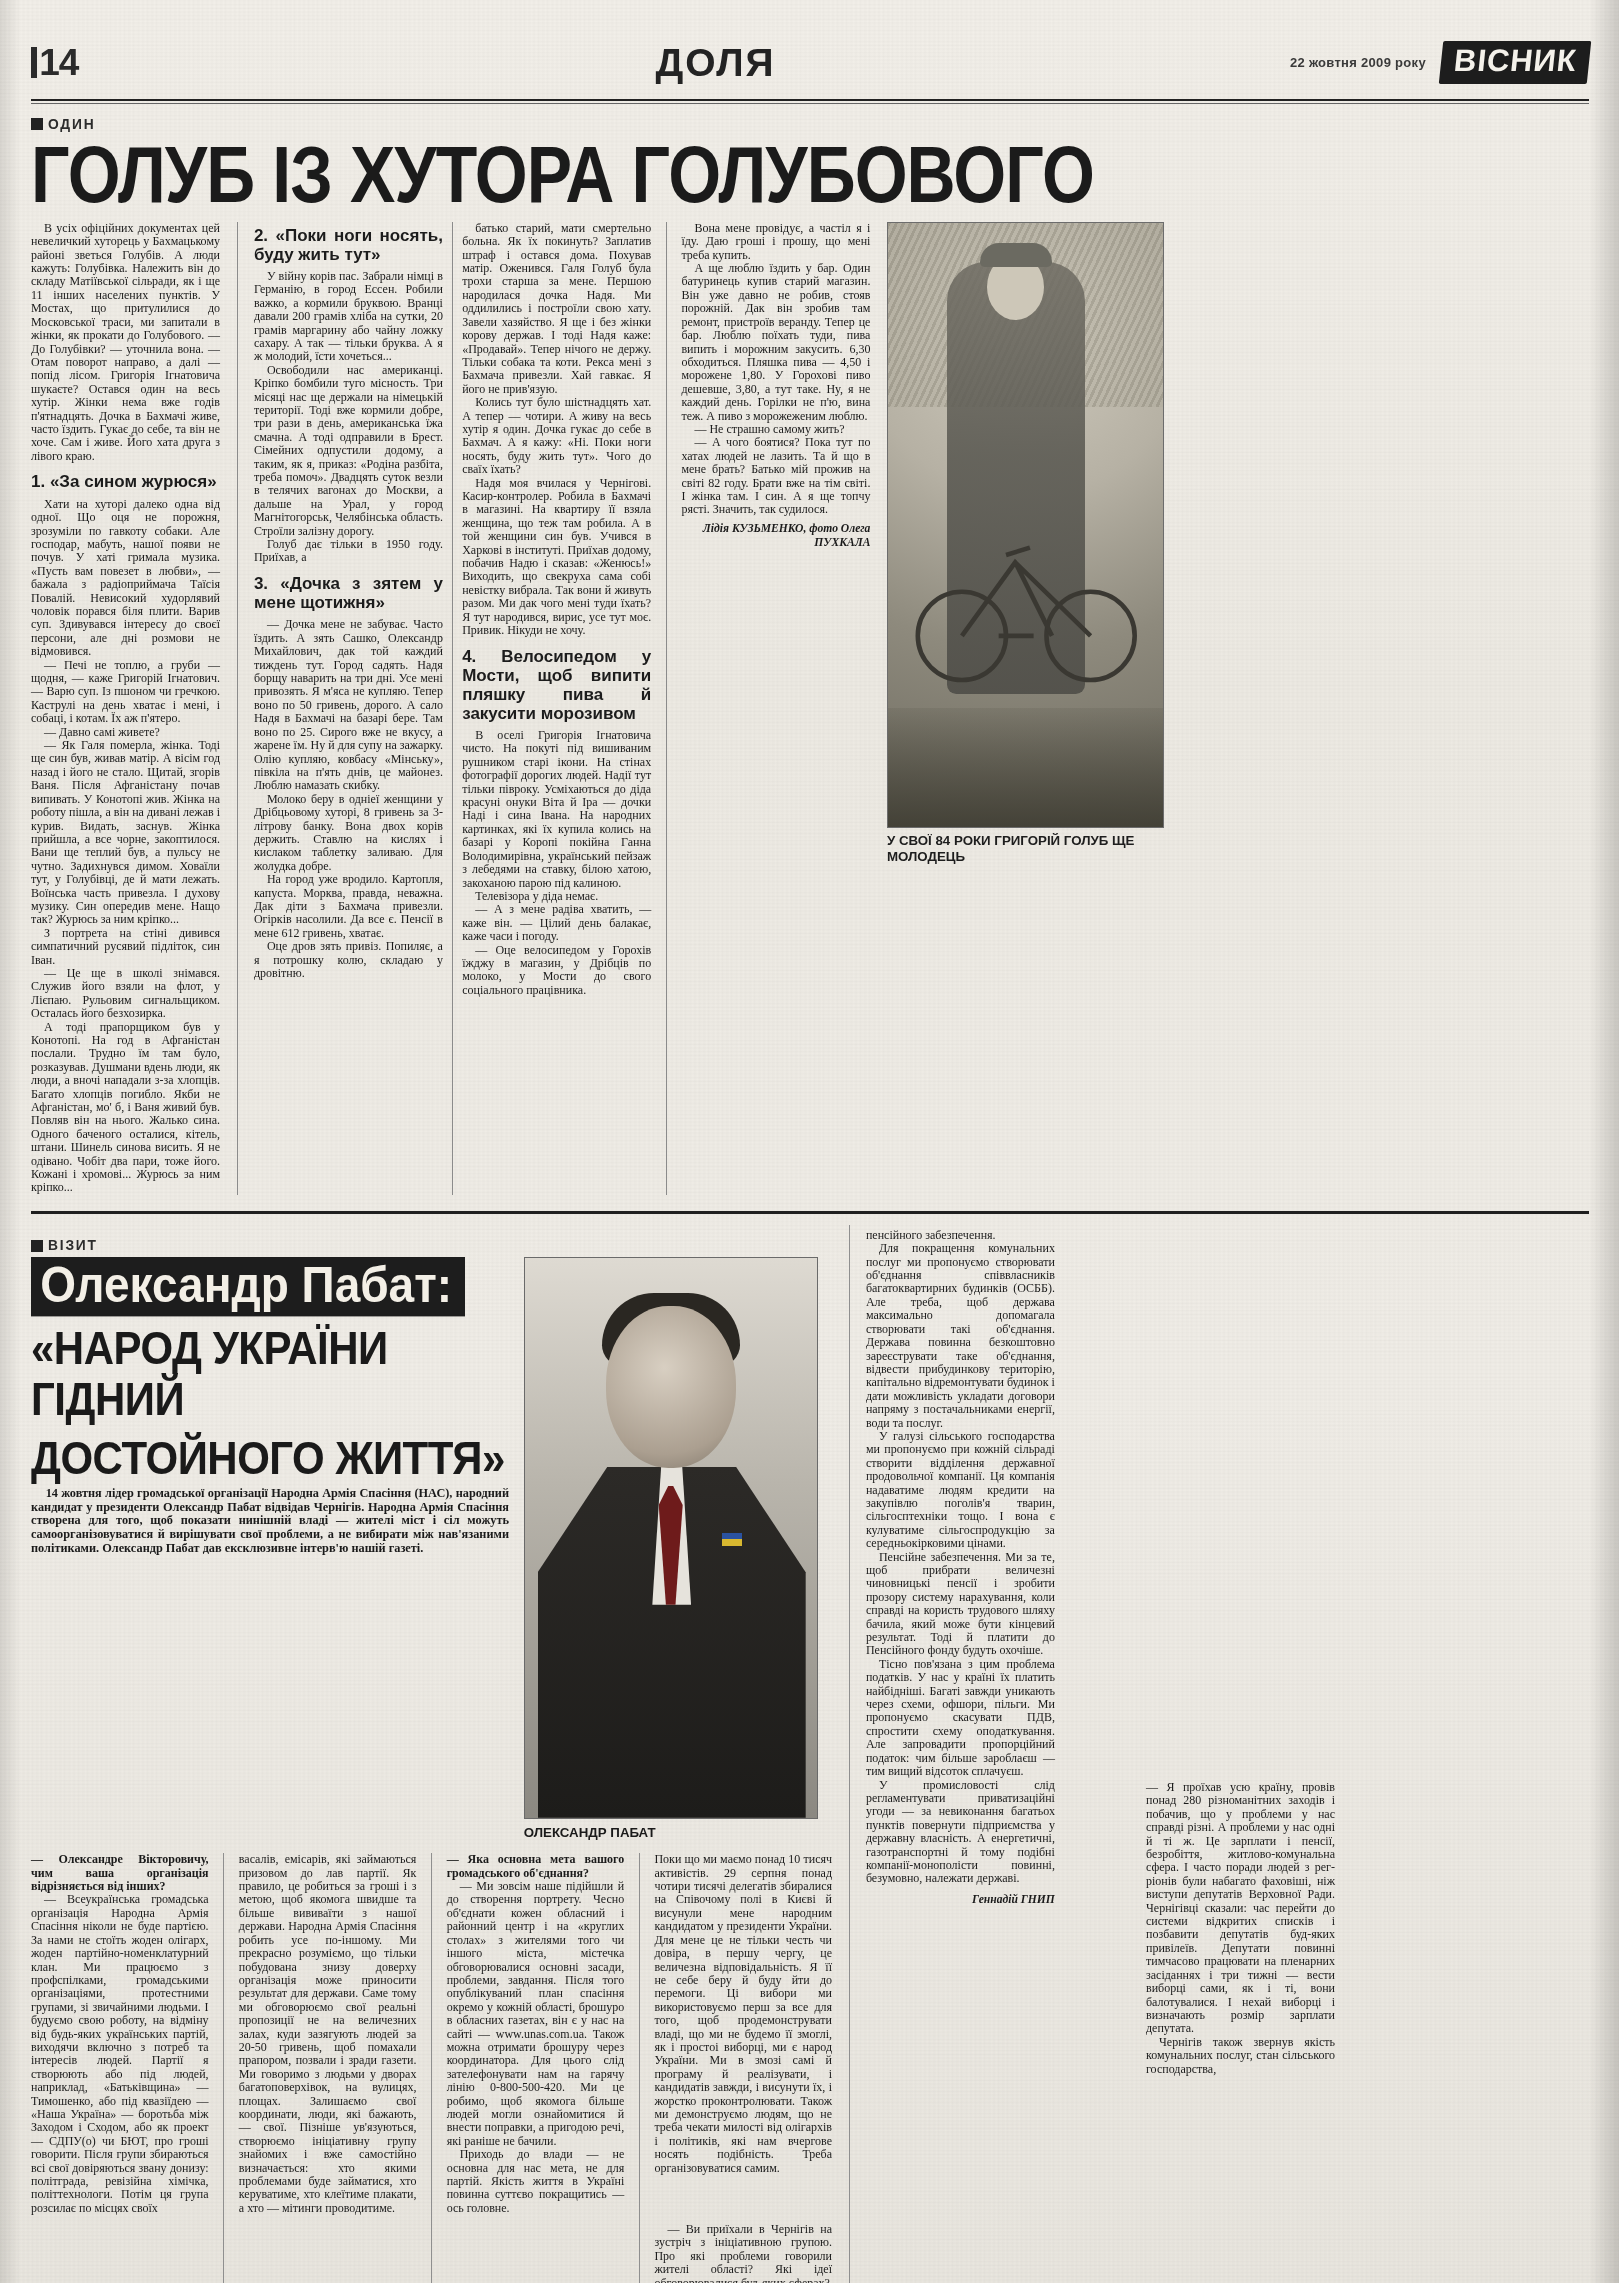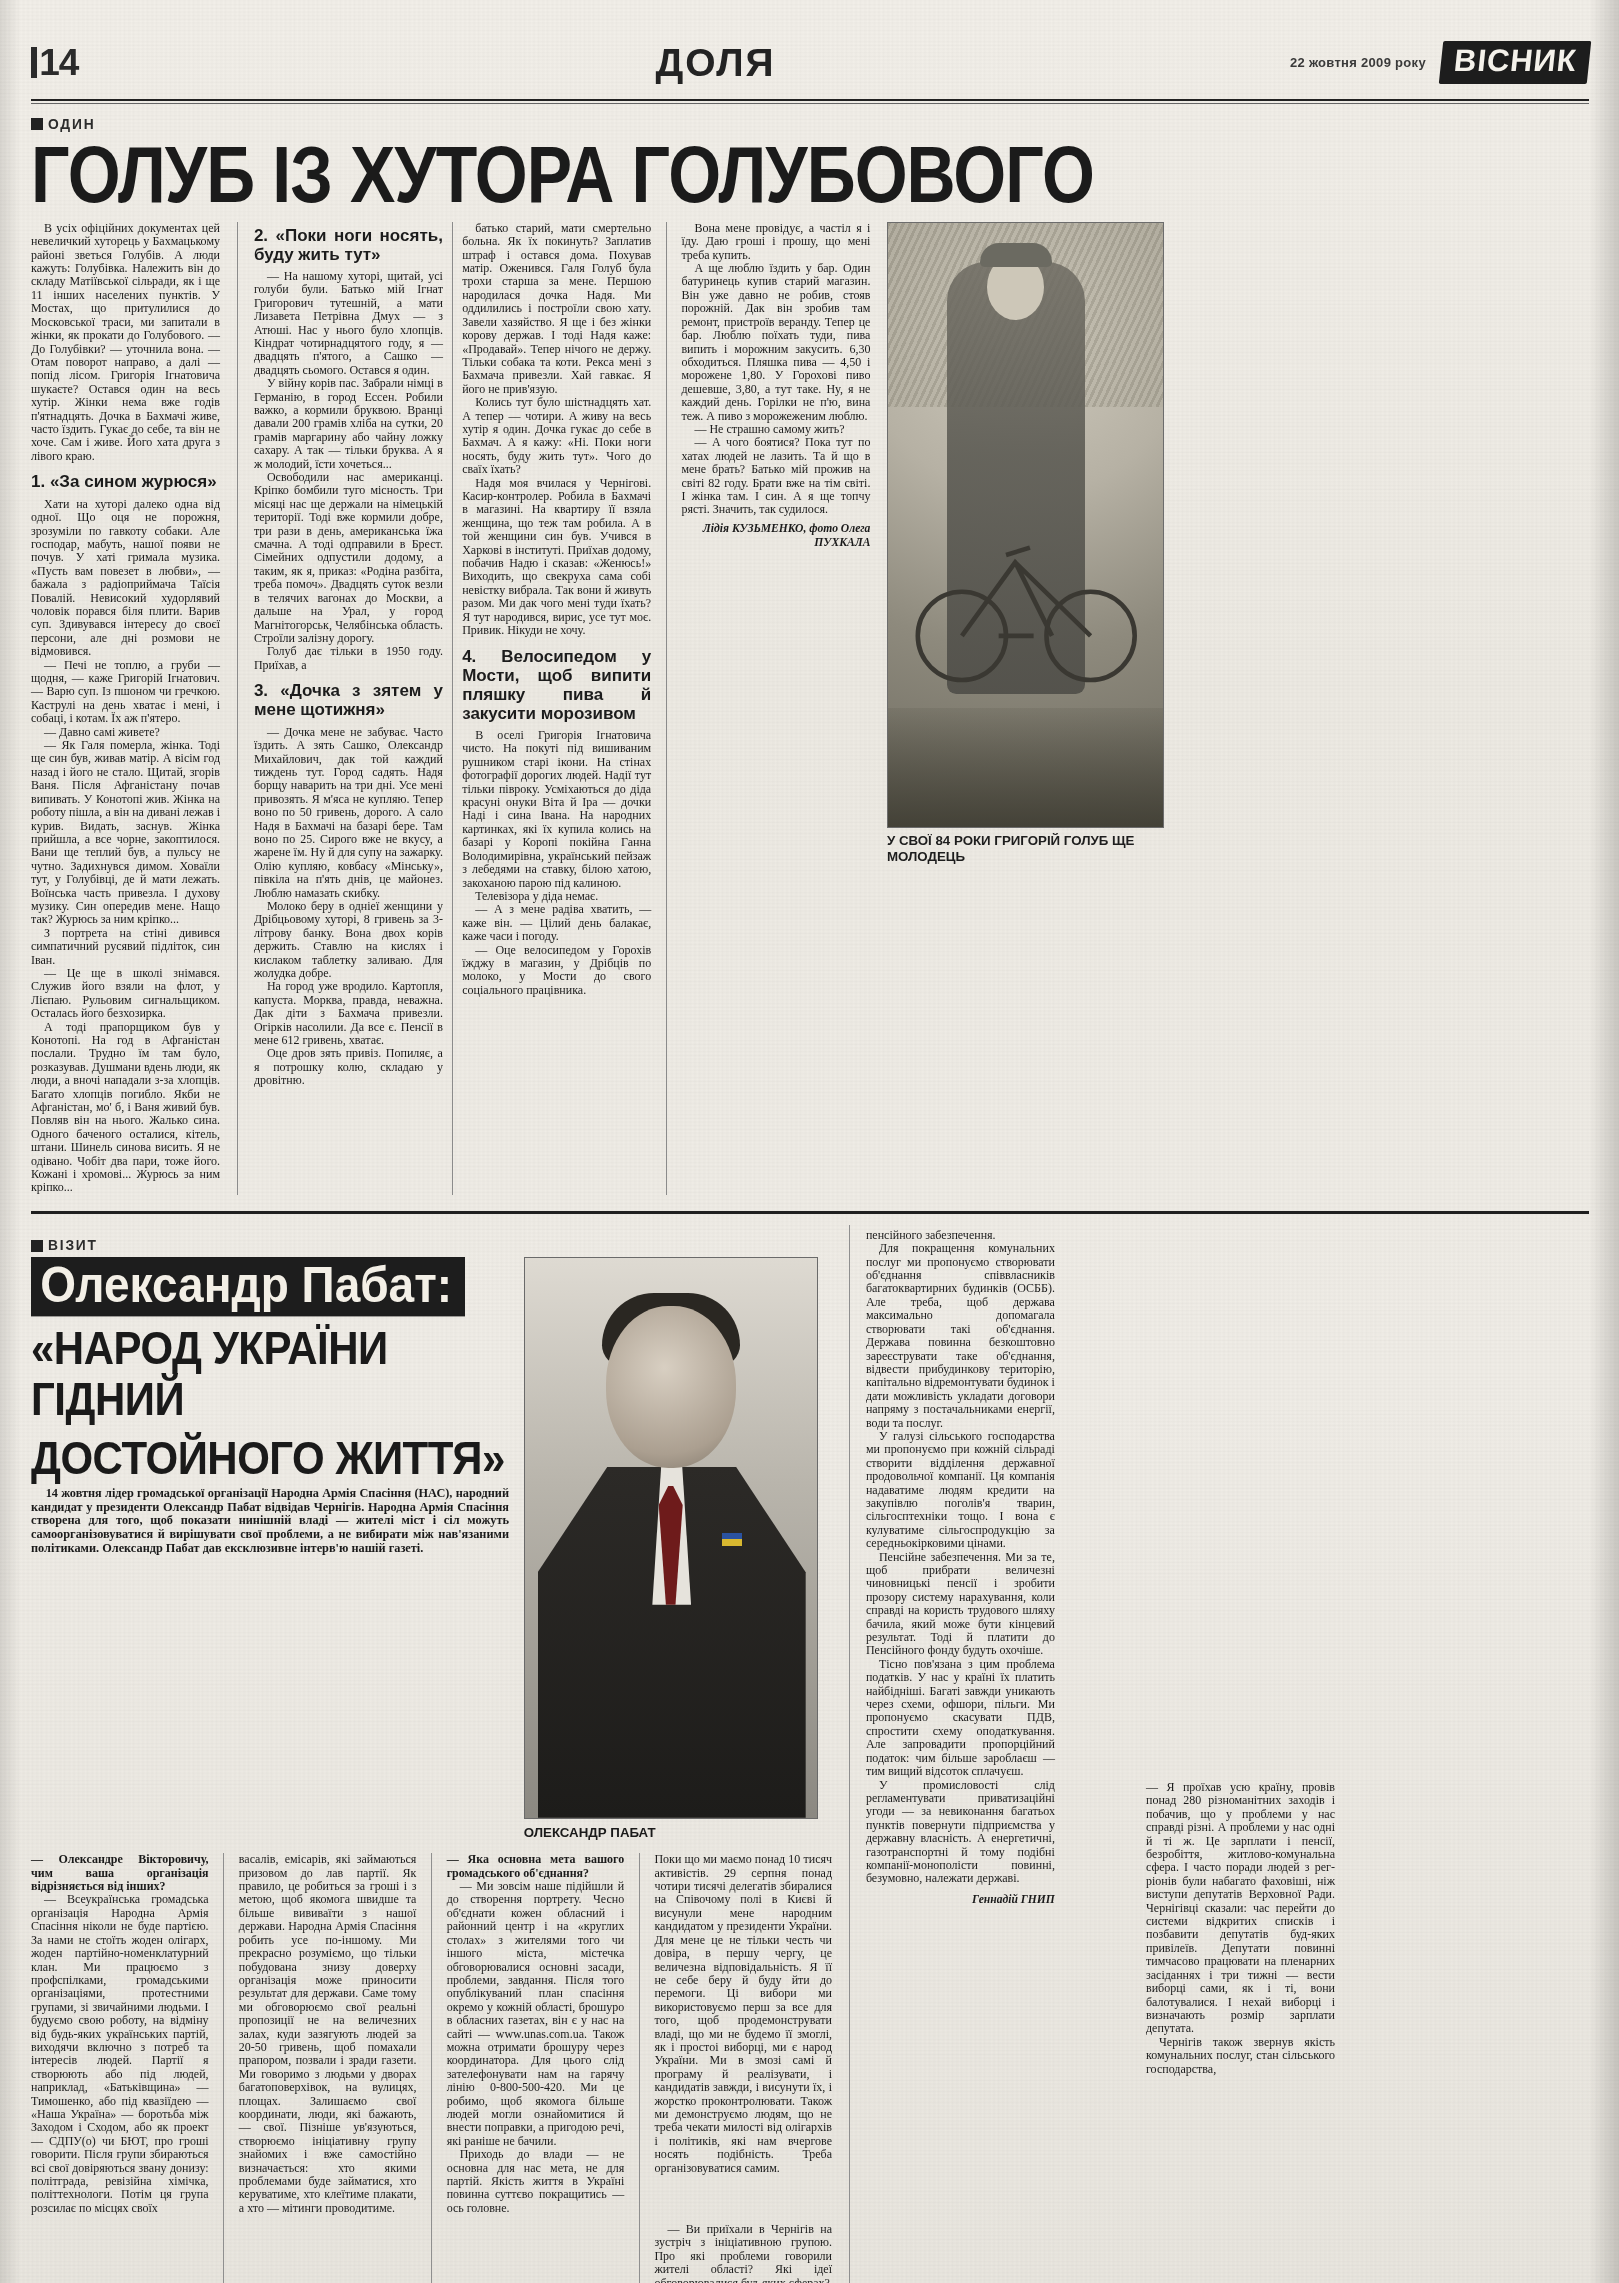--- a/index.html
+++ b/index.html
@@ -255,21 +255,20 @@
           <p>— Печі не топлю, а груби — щодня, — каже Григорій Ігнатович. — Варю суп. Із пшоном чи гречкою. Каструлі на день хватає і мені, і собаці, і котам. Їх аж п'ятеро.</p>
           <p>— Давно самі живете?</p>
           <p>— Як Галя померла, жінка. Тоді ще син був, живав матір. А вісім год назад і його не стало. Щитай, згорів Ваня. Після Афганістану почав випивать. У Конотопі жив. Жінка на роботу пішла, а він на дивані лежав і курив. Видать, заснув. Жінка прийшла, а все чорне, закоптилося. Вани ще теплий був, а пульсу не чутно. Задихнувся димом. Ховаїли тут, у Голубівці, де й мати лежать. Воїнська часть привезла. І духову музику. Син опередив мене. Нащо так? Журюсь за ним кріпко...</p>
           <p>З портрета на стіні дивився симпатичний русявий підліток, син Іван.</p>
           <p>— Це ще в школі знімався. Служив його взяли на флот, у Лієпаю. Рульовим сигнальщиком. Осталась його безхозирка.</p>
           <p>А тоді прапорщиком був у Конотопі. На год в Афганістан послали. Трудно їм там було, розказував. Душмани вдень люди, як люди, а вночі нападали з-за хлопців. Багато хлопців погибло. Якби не Афганістан, мо' б, і Ваня живий був. Повляв він на нього. Жалько сина. Одного баченого осталися, кітель, штани. Шинель синова висить. Я не одівано. Чобіт два пари, тоже його. Кожані і хромові... Журюсь за ним кріпко...</p>
         </div>
         <div class="colsep"></div>
         <div class="col" style="width:189px;">
           <div class="subhead first">2. «Поки ноги носять, буду жить тут»</div>
-          <p>— На нашому хуторі, щитай, усі голуби були. Батько мій Ігнат Григорович тутешній, а мати Лизавета Петрівна Дмух — з Атюші. Нас у нього було хлопців. Кіндрат чотирнадцятого году, я — двадцять п'ятого, а Сашко — двадцять сьомого. Остався я один.</p>
           <p>У війну корів пас. Забрали німці в Германію, в город Ессен. Робили важко, а кормили бруквою. Вранці давали 200 грамів хліба на сутки, 20 грамів маргарину або чайну ложку сахару. А так — тільки бруква. А я ж молодий, їсти хочеться...</p>
           <p>Освободили нас американці. Кріпко бомбили туго місность. Три місяці нас ще держали на німецькій території. Тоді вже кормили добре, три рази в день, американська їжа смачна. А тоді одправили в Брест. Сімейних одпустили додому, а таким, як я, приказ: «Родіна разбіта, треба помоч». Двадцять суток везли в телячих вагонах до Москви, а дальше на Урал, у город Магнітогорськ, Челябінська область. Строїли залізну дорогу.</p>
           <p>Голуб дає тільки в 1950 году. Приїхав, а</p>
           <div class="subhead">3. «Дочка з зятем у мене щотижня»</div>
           <p>— Дочка мене не забуває. Часто їздить. А зять Сашко, Олександр Михайлович, дак той каждий тиждень тут. Город садять. Надя борщу наварить на три дні. Усе мені привозять. Я м'яса не купляю. Тепер воно по 50 гривень, дорого. А сало Надя в Бахмачі на базарі бере. Там воно по 25. Сирого вже не вкусу, а жарене їм. Ну й для супу на зажарку. Олію купляю, ковбасу «Мінську», півкіла на п'ять днів, це майонез. Люблю намазать скибку.</p>
           <p>Молоко беру в одніеї женщини у Дрібцьовому хуторі, 8 гривень за 3-літрову банку. Вона двох корів держить. Ставлю на кислях і кислаком таблетку заливаю. Для жолудка добре.</p>
           <p>На город уже вродило. Картопля, капуста. Морква, правда, неважна. Дак діти з Бахмача привезли. Огірків насолили. Да все є. Пенсії в мене 612 гривень, хватає.</p>
           <p>Оце дров зять привіз. Попиляє, а я потрошку колю, складаю у дровітню.</p>
         </div>
       </div>

